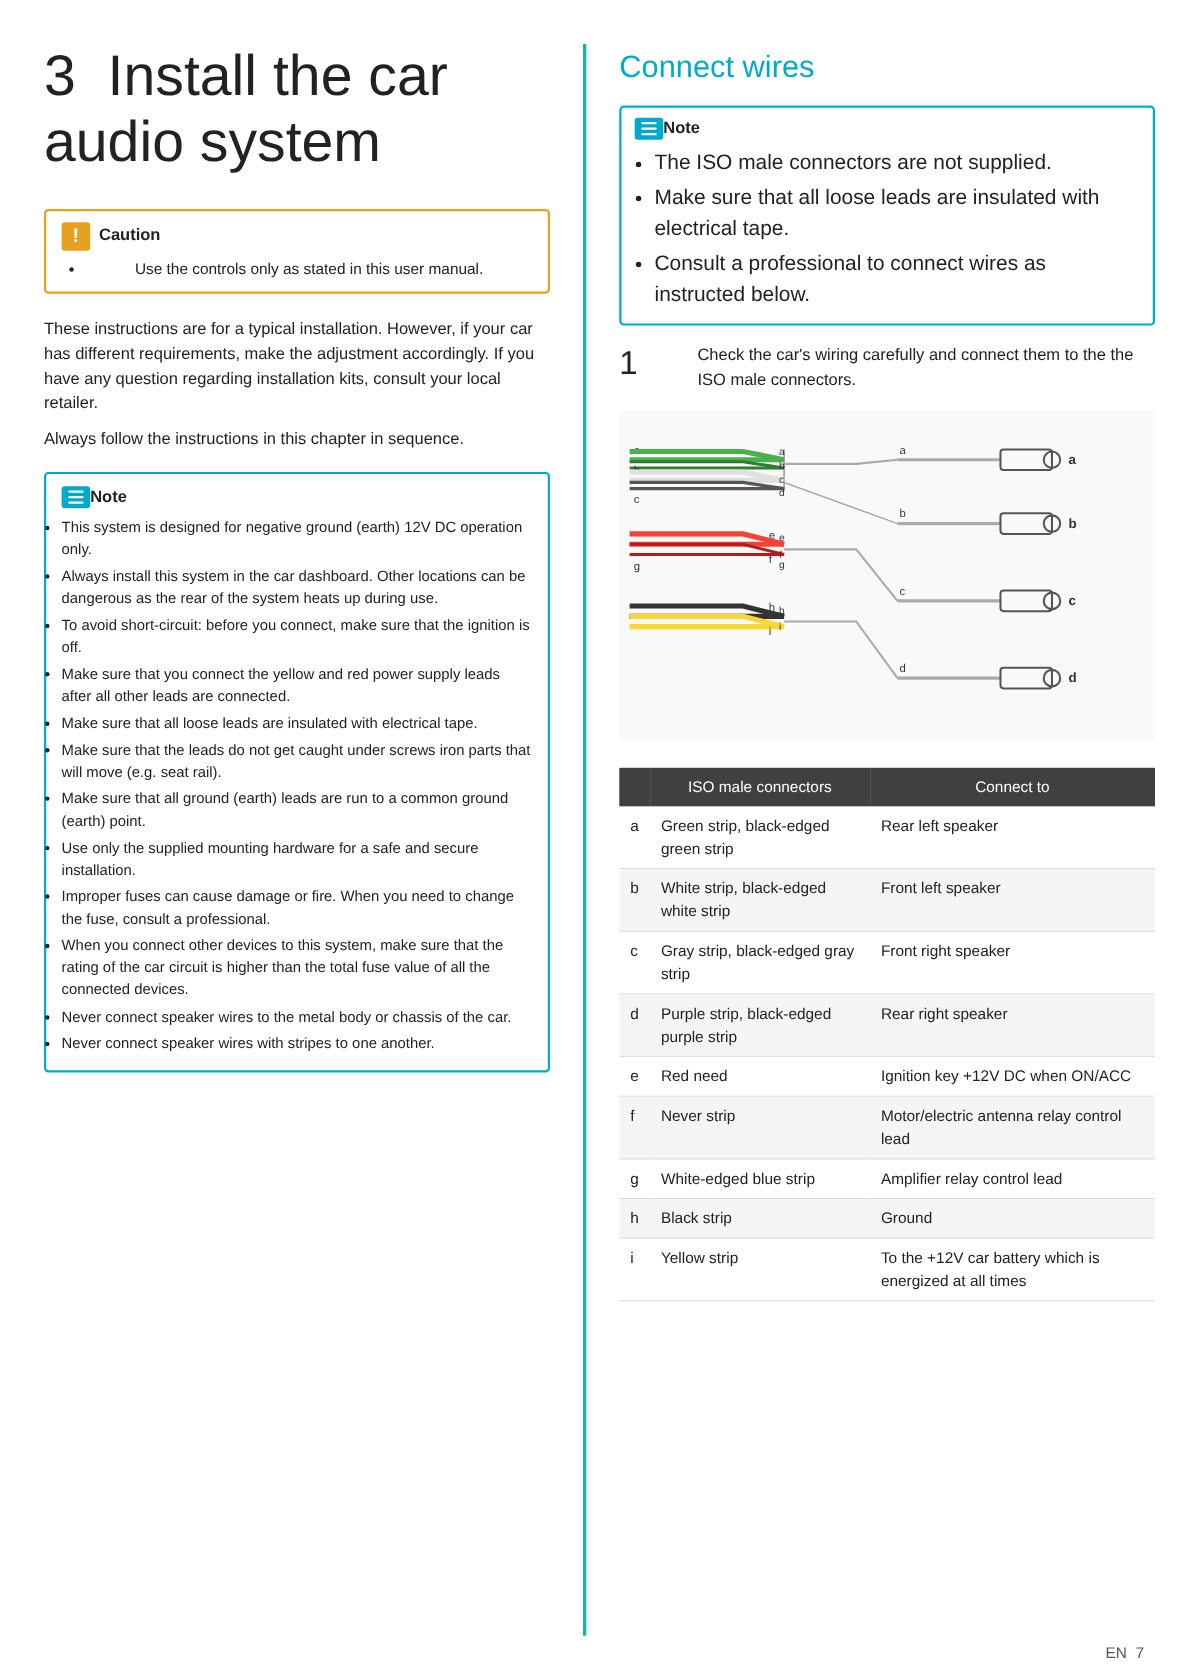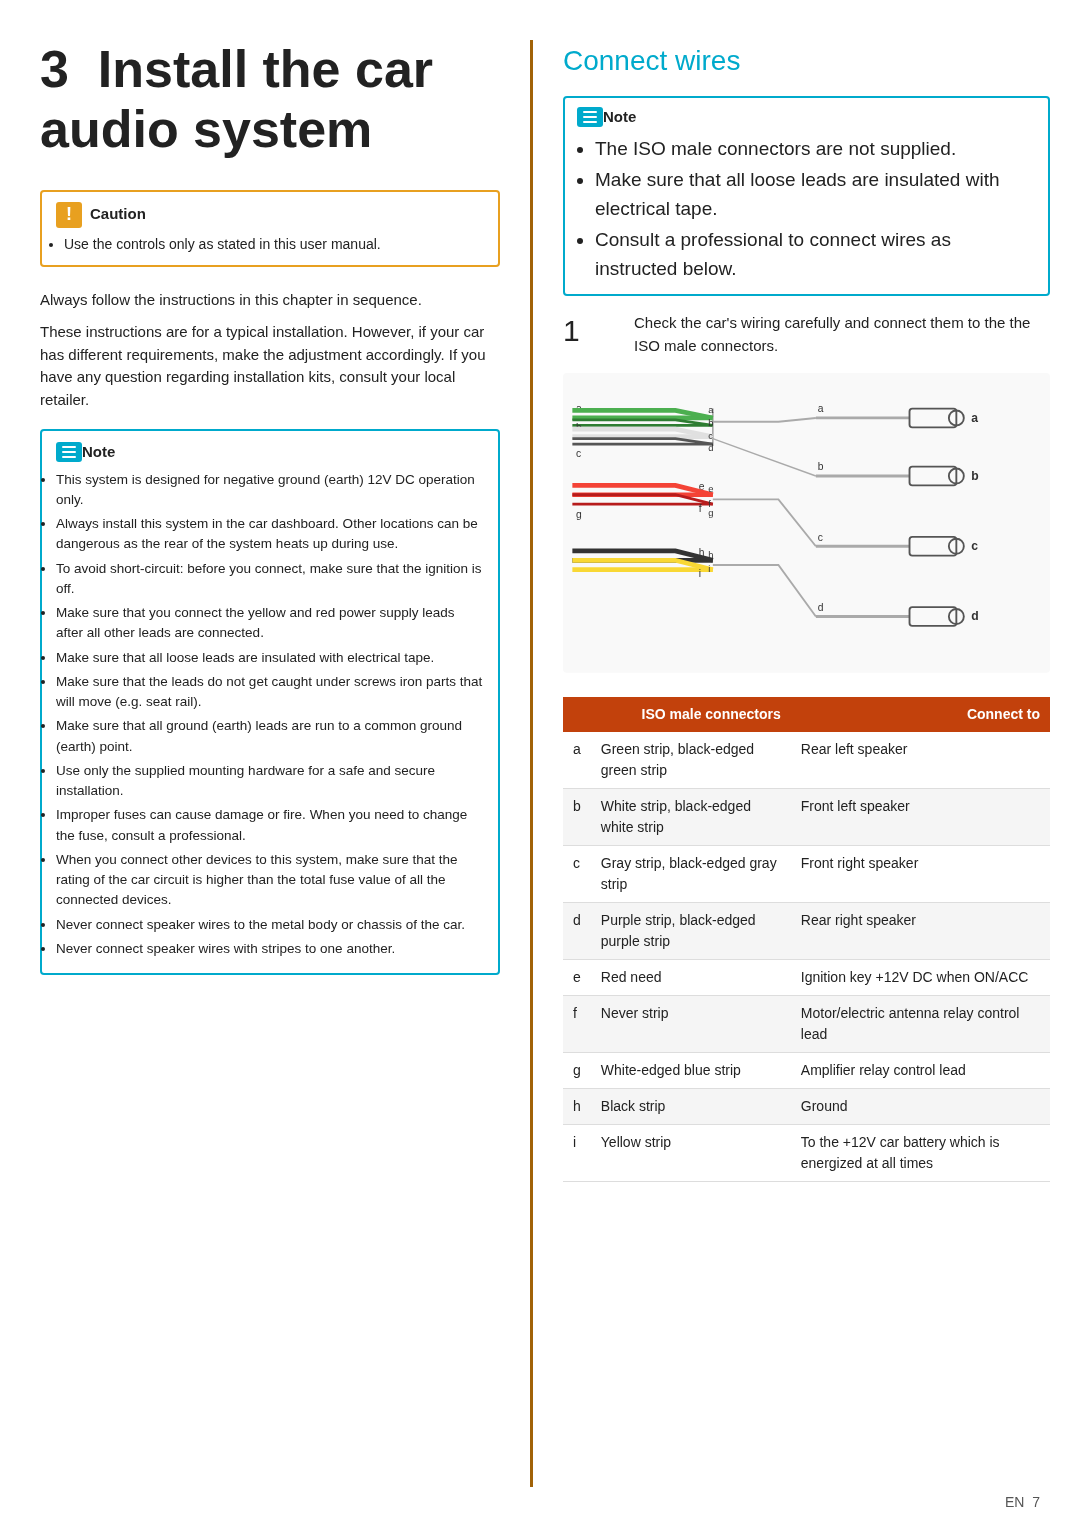--- a/index.html
+++ b/index.html
@@ -18,28 +18,28 @@
       min-height: 1527px;
       padding: 40px 30px 40px 40px;
       gap: 30px;
     }
     .left-col {
       flex: 0 0 460px;
       max-width: 460px;
     }
     .right-col {
       flex: 1;
-      border-left: 3px solid #a16207;
+      border-left: 3px solid #14b8a6;
       padding-left: 30px;
     }
 
     
     .chapter-title {
       font-size: 52px;
-      font-weight: 700;
+      font-weight: 400;
       color: #222;
       line-height: 1.15;
       margin-bottom: 30px;
     }
 
     .caution-box {
       border: 2px solid #e8a020;
       border-radius: 4px;
       padding: 10px 14px 10px 14px;
       margin-bottom: 22px;
@@ -64,21 +64,22 @@
       font-size: 18px;
       flex-shrink: 0;
     }
     .caution-label {
       font-size: 15px;
       font-weight: bold;
       color: #222;
       text-align: right;
     }
     .caution-box ul {
-      margin-left: 8px;
+      margin-left: 22px;
+      text-align: center;
     }
     .caution-box ul li {
       font-size: 14px;
       color: #222;
     }
 
     .intro-text {
       font-size: 15px;
       color: #222;
       margin-bottom: 10px;
@@ -185,25 +186,25 @@
       height: auto;
     }
 
     
     .connector-table {
       width: 100%;
       border-collapse: collapse;
       font-size: 14px;
     }
     .connector-table th {
-      background: #c2410c;
+      background: #404040;
       color: #fff;
       padding: 7px 10px;
-      text-align: right;
-      font-weight: 700;
+      text-align: center;
+      font-weight: 400;
     }
     .connector-table td {
       padding: 7px 10px;
       border-bottom: 1px solid #ddd;
       vertical-align: top;
     }
     .connector-table tr:nth-child(even) td {
       background: #f5f5f5;
     }
     .row-label {
@@ -233,22 +234,22 @@
     <div class="caution-box">
       <div class="caution-header">
         <div class="caution-icon">!</div>
         <span class="caution-label">Caution</span>
       </div>
       <ul>
         <li>Use the controls only as stated in this user manual.</li>
       </ul>
     </div>
 
+    <p class="intro-text">These instructions are for a typical installation. However, if your car has different requirements, make the adjustment accordingly. If you have any question regarding installation kits, consult your local retailer.</p>
     <p class="intro-text">Always follow the instructions in this chapter in sequence.</p>
-    <p class="intro-text">These instructions are for a typical installation. However, if your car has different requirements, make the adjustment accordingly. If you have any question regarding installation kits, consult your local retailer.</p>
 
     <div class="note-box">
       <div class="note-header">
         <div class="note-icon">
           <div class="note-lines">
             <div class="note-line"></div>
             <div class="note-line"></div>
             <div class="note-line"></div>
           </div>
         </div>

